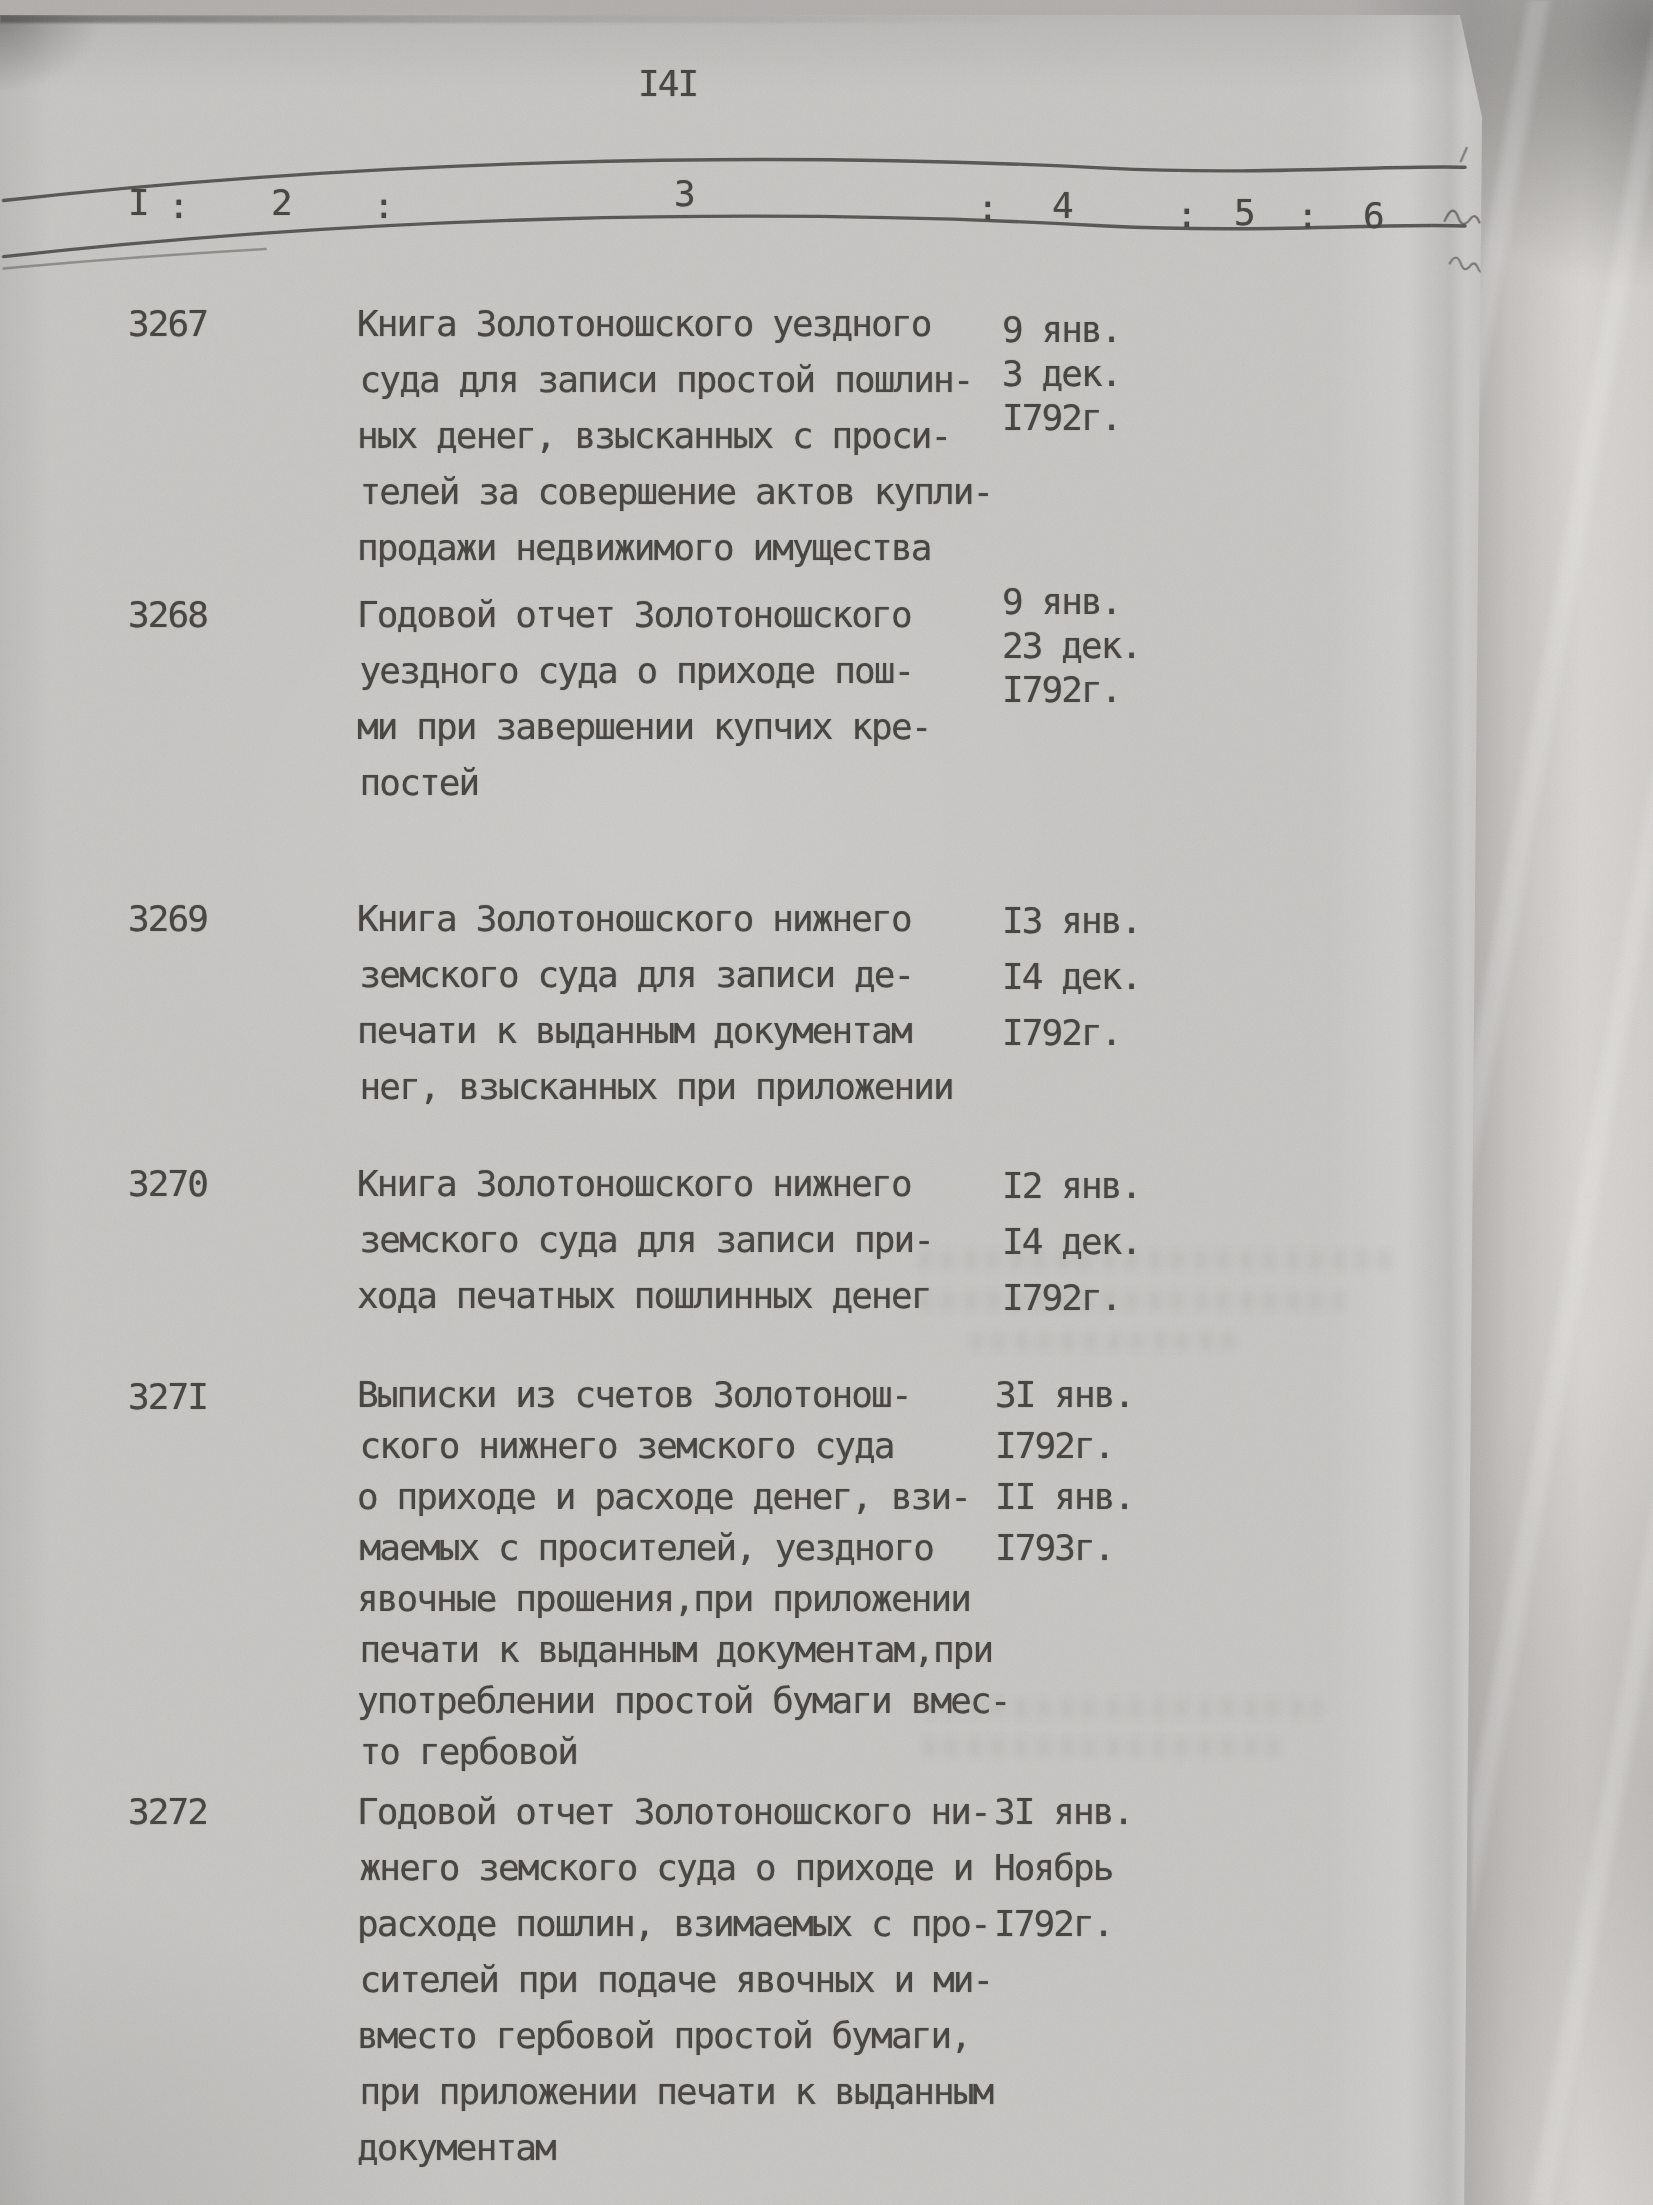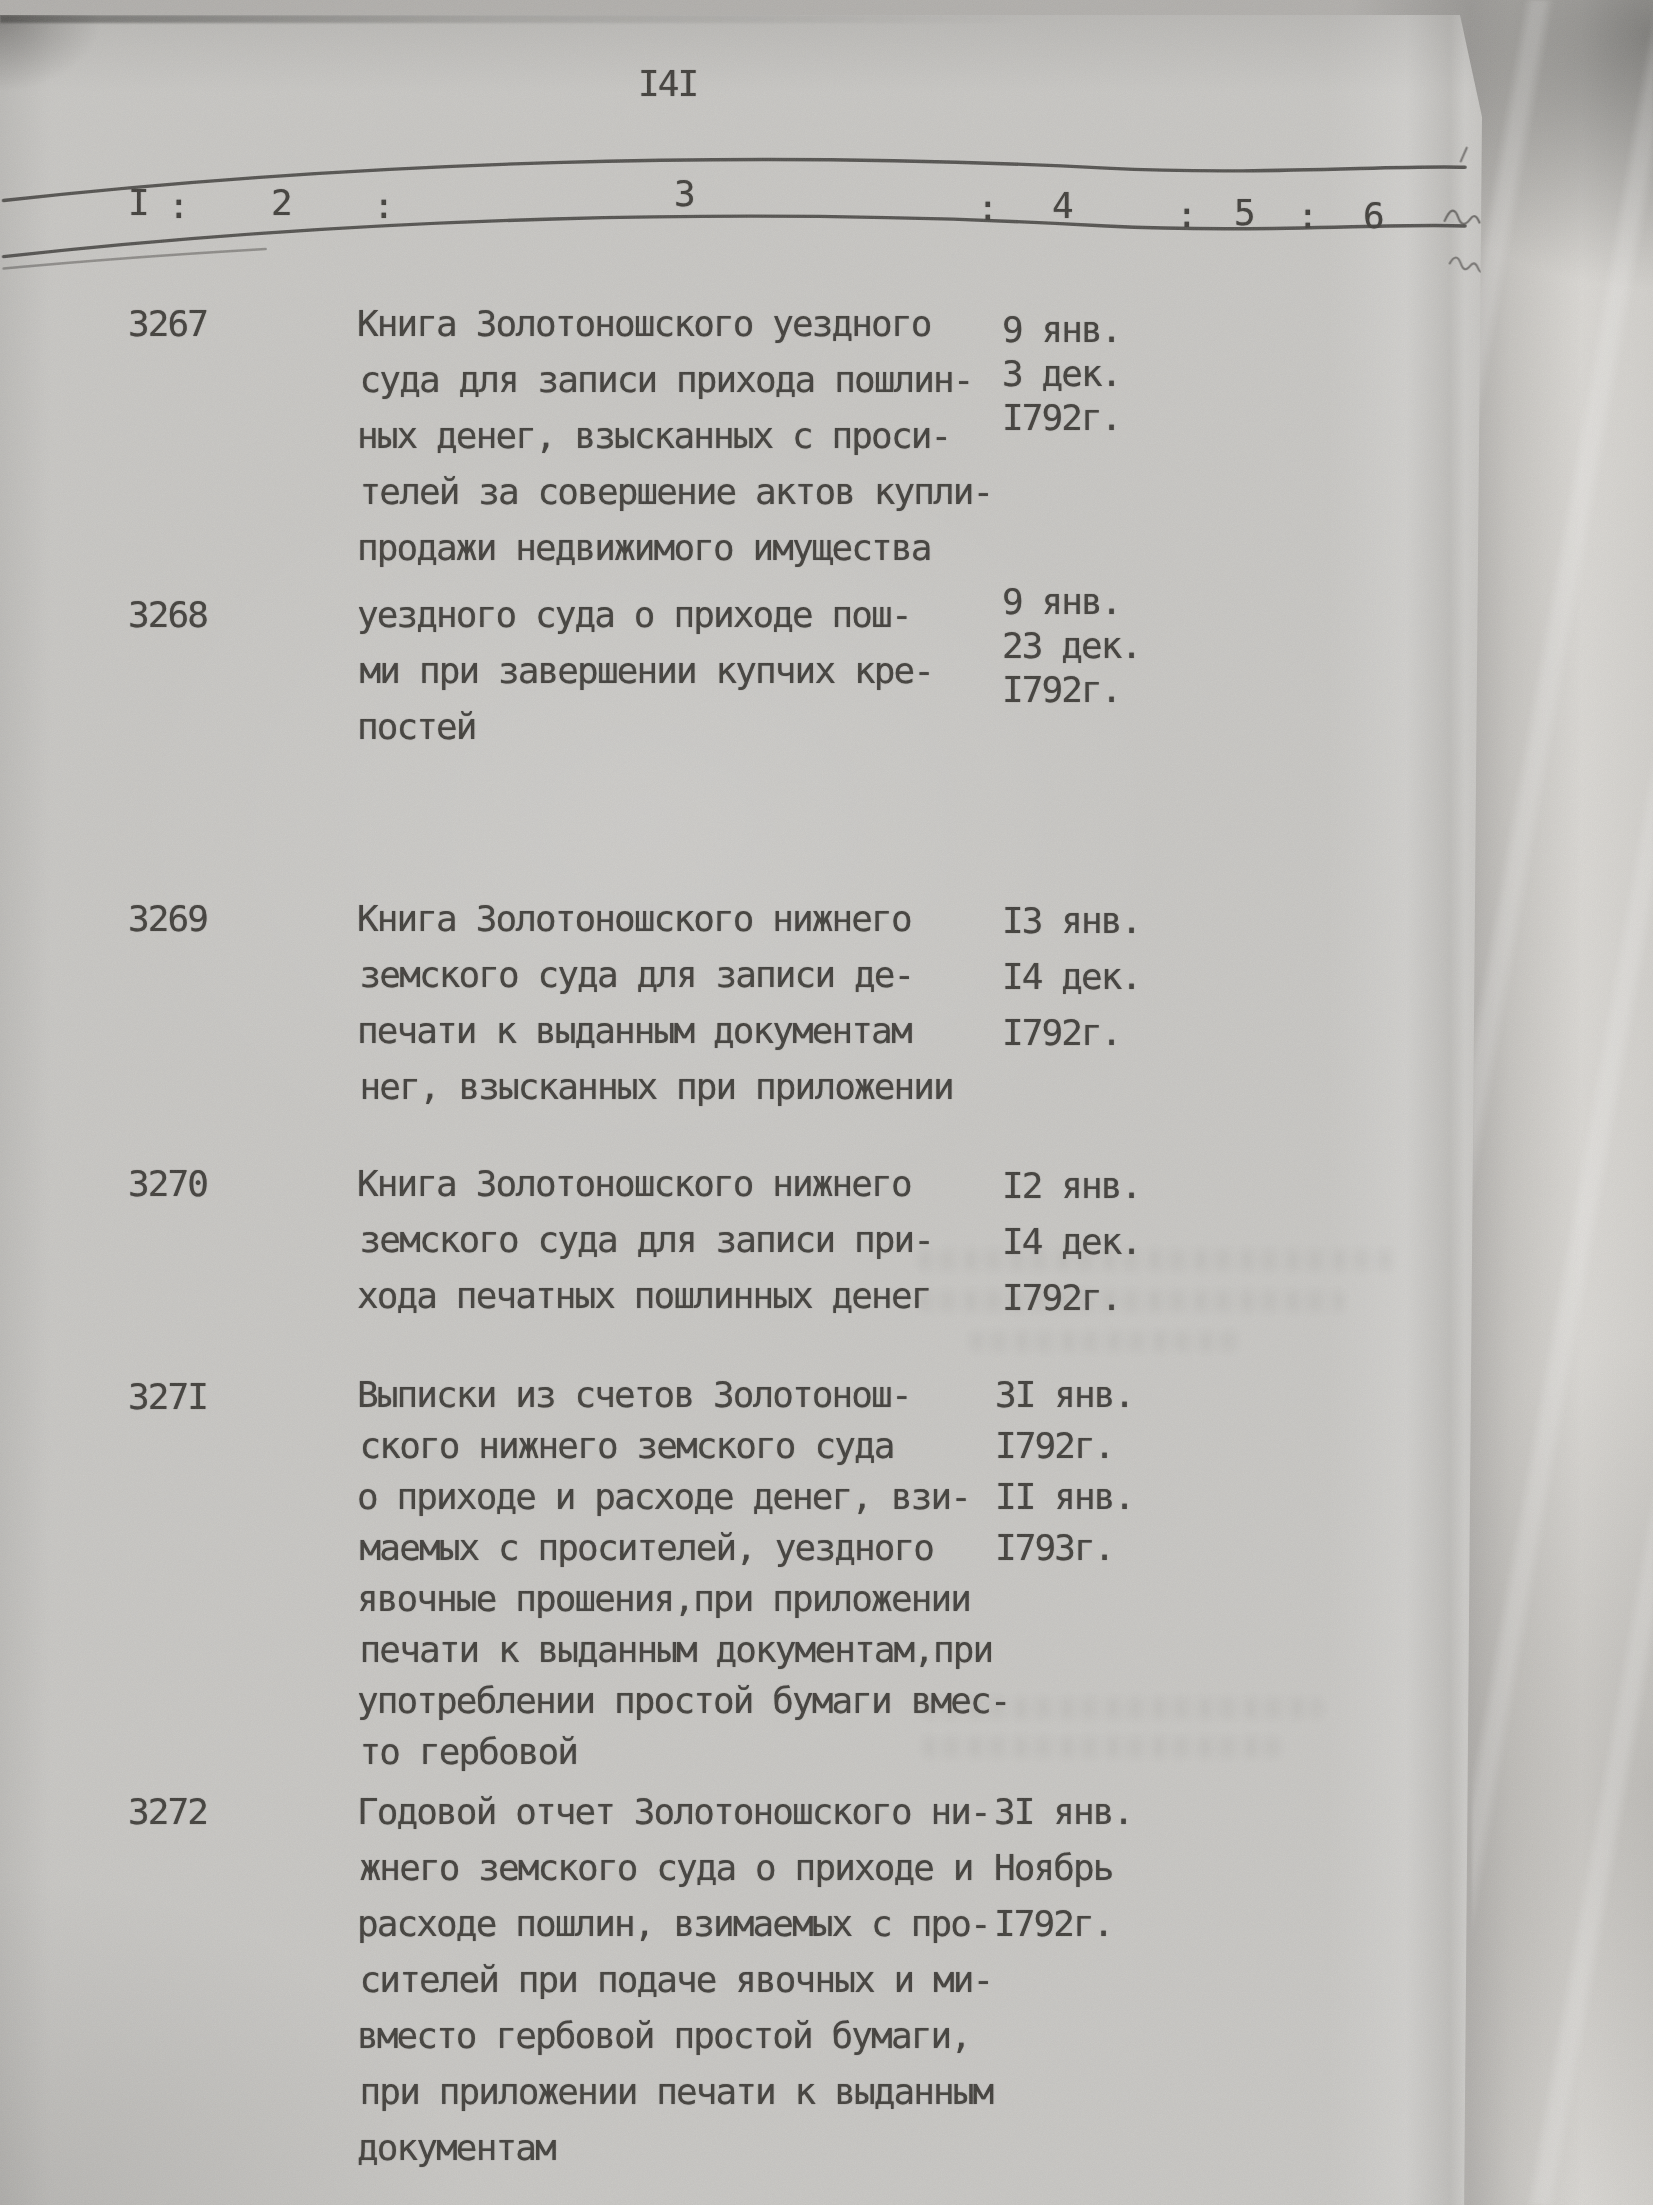--- a/index.html
+++ b/index.html
@@ -87,35 +87,36 @@
       <span class="hcell typed" style="left:1176px;top:179px">:</span>
       <span class="hcell typed" style="left:1234px;top:177px">5</span>
       <span class="hcell typed" style="left:1297px;top:180px">:</span>
       <span class="hcell typed" style="left:1363px;top:180px">6</span>
     </div>
 
     <section class="entry typed" style="top:281px">
       <div class="num">3267</div>
       <div class="desc">
         <div class="tline">Книга Золотоношского уездного</div>
-        <div class="tline">суда для записи прихода пошлин-</div>
+        <div class="tline">суда для записи простой пошлин-</div>
         <div class="tline">ных денег, взысканных с проси-</div>
         <div class="tline">телей за совершение актов купли-</div>
         <div class="tline">продажи недвижимого имущества</div>
       </div>
       <div class="dates tight" style="left:1002px;top:12px">
         <div class="tline">9 янв.</div>
         <div class="tline">3 дек.</div>
         <div class="tline">I792г.</div>
       </div>
     </section>
 
     <section class="entry typed" style="top:572px">
       <div class="num">3268</div>
       <div class="desc">
+        <div class="tline">Годовой отчет Золотоношского</div>
         <div class="tline">уездного суда о приходе пош-</div>
         <div class="tline">ми при завершении купчих кре-</div>
         <div class="tline">постей</div>
       </div>
       <div class="dates tight" style="left:1002px;top:-6.8px">
         <div class="tline">9 янв.</div>
         <div class="tline">23 дек.</div>
         <div class="tline">I792г.</div>
       </div>
     </section>

